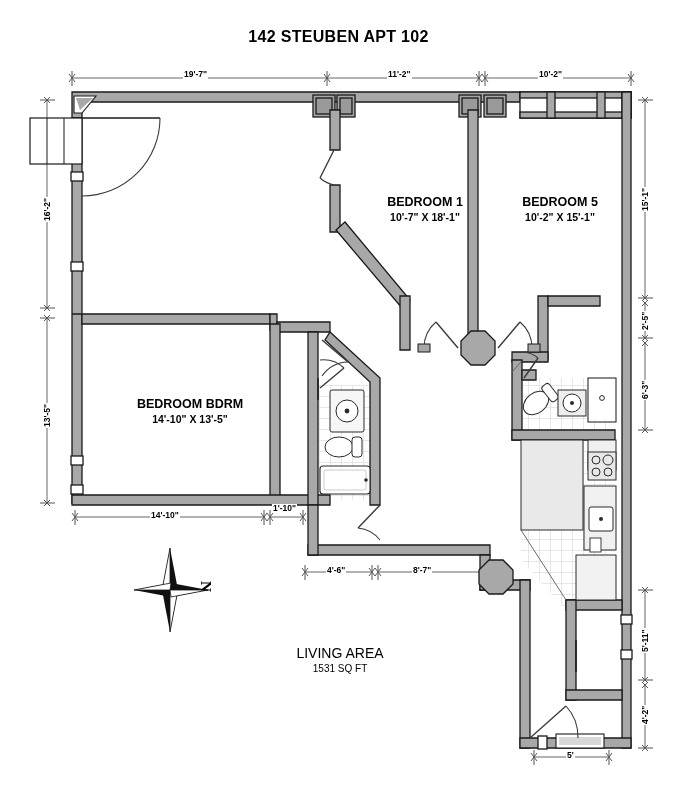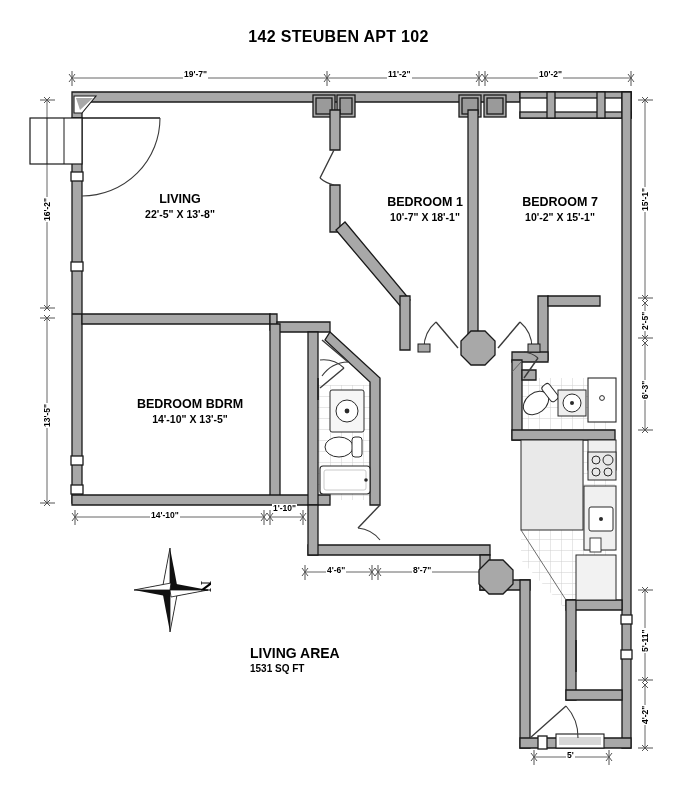--- a/index.html
+++ b/index.html
@@ -45,22 +45,22 @@
   .room-label .name {
     font-size: 12.5px;
     display: block;
   }
   .room-label .dims {
     font-size: 10.5px;
     display: block;
   }
   .area-label {
     position: absolute;
-    text-align: left;
-    font-weight: bold;
+    text-align: center;
+    font-weight: normal;
     white-space: nowrap;
   }
   .area-label .name { font-size: 14px; display: block; }
   .area-label .value { font-size: 10px; display: block; margin-top: 2px; }
   .dim-text {
     position: absolute;
     font-size: 8.5px;
     font-weight: bold;
     white-space: nowrap;
     background: #ffffff;
@@ -367,32 +367,28 @@
       <polygon points="170,632 177,595 170,588 163,595" fill="#111111"></polygon>
       <polygon points="134,590 171,583 178,590 171,597" fill="#111111"></polygon>
       <polygon points="208,590 171,597 164,590 171,583" fill="#111111"></polygon>
       <polygon points="170,548 170,590 163,585" fill="#ffffff" stroke="#111111" stroke-width="0.8"></polygon>
       <polygon points="134,590 170,590 171,583" fill="#ffffff" stroke="#111111" stroke-width="0.8"></polygon>
       <polygon points="170,632 170,590 177,595" fill="#ffffff" stroke="#111111" stroke-width="0.8"></polygon>
       <polygon points="208,590 170,590 171,597" fill="#ffffff" stroke="#111111" stroke-width="0.8"></polygon>
     </g>
   </svg>
 
-  <div class="room-label" style="left:115px; top:192px; width:130px;">
-    <span class="name">LIVING</span>
-    <span class="dims">22'-5" X 13'-8"</span>
-  </div>
 
   <div class="room-label" style="left:355px; top:195px; width:140px;">
     <span class="name">BEDROOM 1</span>
     <span class="dims">10'-7" X 18'-1"</span>
   </div>
 
   <div class="room-label" style="left:490px; top:195px; width:140px;">
-    <span class="name">BEDROOM 7</span>
+    <span class="name">BEDROOM 5</span>
     <span class="dims">10'-2" X 15'-1"</span>
   </div>
 
   <div class="room-label" style="left:110px; top:397px; width:160px;">
     <span class="name">BEDROOM BDRM</span>
     <span class="dims">14'-10" X 13'-5"</span>
   </div>
 
   <div class="area-label" style="left:250px; top:645px; width:180px;">
     <span class="name">LIVING AREA</span>

